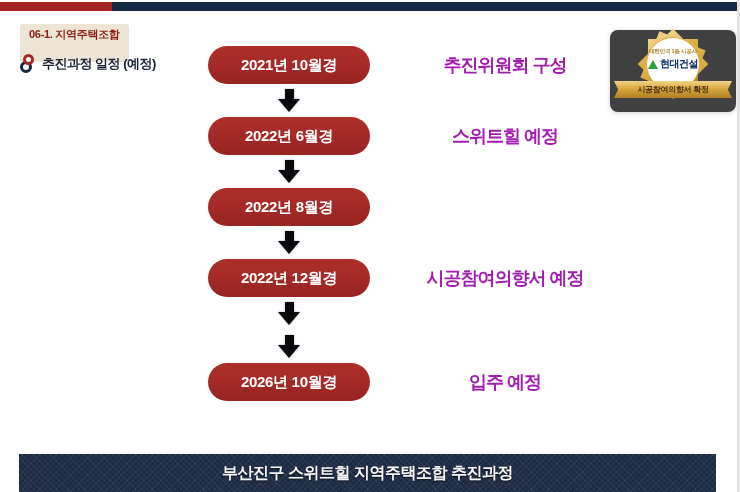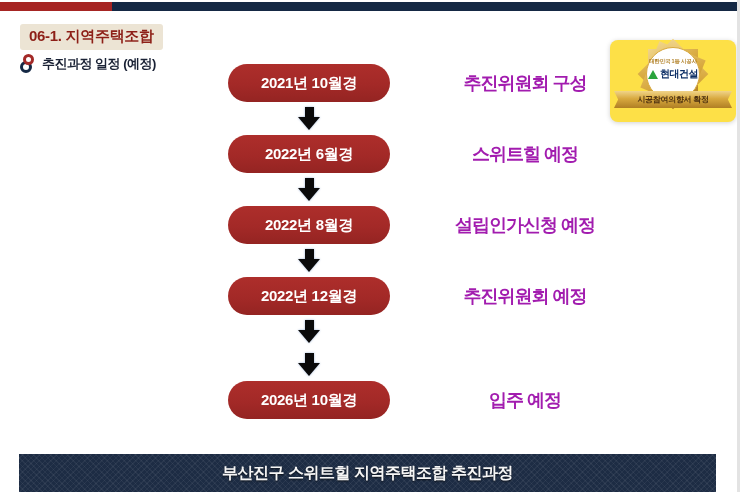--- a/index.html
+++ b/index.html
@@ -7,32 +7,32 @@
     position:relative;width:740px;height:492px;background:#ffffff;
     overflow:hidden;font-family:"Liberation Sans",sans-serif;
     border-right:3px solid #e3e3e3;box-sizing:border-box;
   }
   
   .topbar-red{position:absolute;left:0;top:2px;width:112px;height:9px;background:var(--topbar_red);}
   .topbar-navy{position:absolute;left:112px;top:2px;right:0;height:9px;background:var(--navy);}
   
   .tag{
     position:absolute;left:20px;top:24px;background:var(--tag_bg);color:var(--tag_text);
-    font-size:15px;font-weight:bold;padding:3px 9px 4px;border-radius:3px;letter-spacing:-0.3px;
+    font-size:11px;font-weight:bold;padding:3px 9px 20px;border-radius:3px;letter-spacing:-0.3px;
     white-space:nowrap;
   }
   
   .subtitle-row{position:absolute;left:20px;top:54px;display:flex;align-items:center;gap:6px;}
   .link-icon{position:relative;width:16px;height:20px;flex:0 0 auto;}
   .link-icon .ring-red{position:absolute;left:3px;top:0;width:11px;height:11px;border:3px solid var(--accent_red);border-radius:50%;box-sizing:border-box;background:#fff;}
   .link-icon .ring-navy{position:absolute;left:0;top:7px;width:12px;height:12px;border:3px solid var(--navy);border-radius:50%;box-sizing:border-box;background:#fff;}
   .subtitle-text{font-size:13px;font-weight:bold;color:#1a2235;letter-spacing:-0.5px;white-space:nowrap;}
   
   .badge-card{
-    position:absolute;left:610px;top:40px;width:126px;height:82px;background:#fde047;
+    position:absolute;left:610px;top:30px;width:126px;height:82px;background:#404040;
     border-radius:8px;box-shadow:0 1px 5px rgba(0,0,0,.18);
   }
   .seal{position:absolute;left:50%;top:5px;transform:translateX(-50%);width:58px;height:58px;}
   .seal .star{position:absolute;left:50%;top:50%;width:50px;height:50px;margin:-25px 0 0 -25px;
     background:linear-gradient(135deg,var(--gold_light),var(--gold) 55%,var(--gold_dark));}
   .seal .star.r45{transform:rotate(45deg);}
   .seal .star.r22{transform:rotate(22.5deg);}
   .seal .inner{
     position:absolute;left:50%;top:50%;width:54px;height:54px;margin:-27px 0 0 -27px;background:#fff;
     border:1.5px solid var(--gold);border-radius:50%;box-sizing:border-box;
@@ -43,21 +43,21 @@
   .brand-tri{width:0;height:0;border-left:5px solid transparent;border-right:5px solid transparent;border-bottom:9px solid var(--brand_green);}
   .brand-name{font-size:10px;font-weight:bold;color:var(--brand_navy);letter-spacing:-0.5px;white-space:nowrap;}
   .ribbon{
     position:absolute;left:4px;right:4px;top:51px;height:17px;
     background:linear-gradient(180deg,var(--gold_light) 0%,var(--gold) 45%,var(--gold_dark) 100%);
     clip-path:polygon(0% 0%,100% 0%,96.5% 50%,100% 100%,0% 100%,3.5% 50%);
     display:flex;align-items:center;justify-content:center;
   }
   .ribbon-text{font-size:8px;font-weight:bold;color:#4a2f10;letter-spacing:-0.3px;white-space:nowrap;}
   
-  .timeline{position:absolute;left:0;top:64px;width:588px;margin-left:20px;}
+  .timeline{position:absolute;left:0;top:46px;width:588px;}
   .step-row{position:relative;height:38px;}
   .pill{
     position:absolute;left:208px;width:162px;height:38px;border-radius:19px;
     background:linear-gradient(180deg,#ad2e2b,var(--accent_red) 55%,#942422);
     display:flex;align-items:center;justify-content:center;
   }
   .pill-text{color:#ffffff;font-size:15px;font-weight:bold;letter-spacing:-0.3px;white-space:nowrap;}
   .step-label{
     position:absolute;left:400px;width:210px;height:38px;line-height:38px;text-align:center;
     font-size:18px;font-weight:bold;color:#a21caf;letter-spacing:-1px;white-space:nowrap;
@@ -146,35 +146,34 @@
     <span class="down-arrow">
       <span class="stem"></span>
       <span class="head"></span>
     </span>
   </div>
 
   <div class="step-row">
     <div class="pill">
       <span class="pill-text">2022년 8월경</span>
     </div>
-    <div class="step-label">설립인가신청 예정</div>
   </div>
 
   <div class="arrow-row">
     <span class="down-arrow">
       <span class="stem"></span>
       <span class="head"></span>
     </span>
   </div>
 
   <div class="step-row">
     <div class="pill">
       <span class="pill-text">2022년 12월경</span>
     </div>
-    <div class="step-label">추진위원회 예정</div>
+    <div class="step-label">시공참여의향서 예정</div>
   </div>
 
   <div class="arrow-row">
     <span class="down-arrow">
       <span class="stem"></span>
       <span class="head"></span>
     </span>
   </div>
 
 

